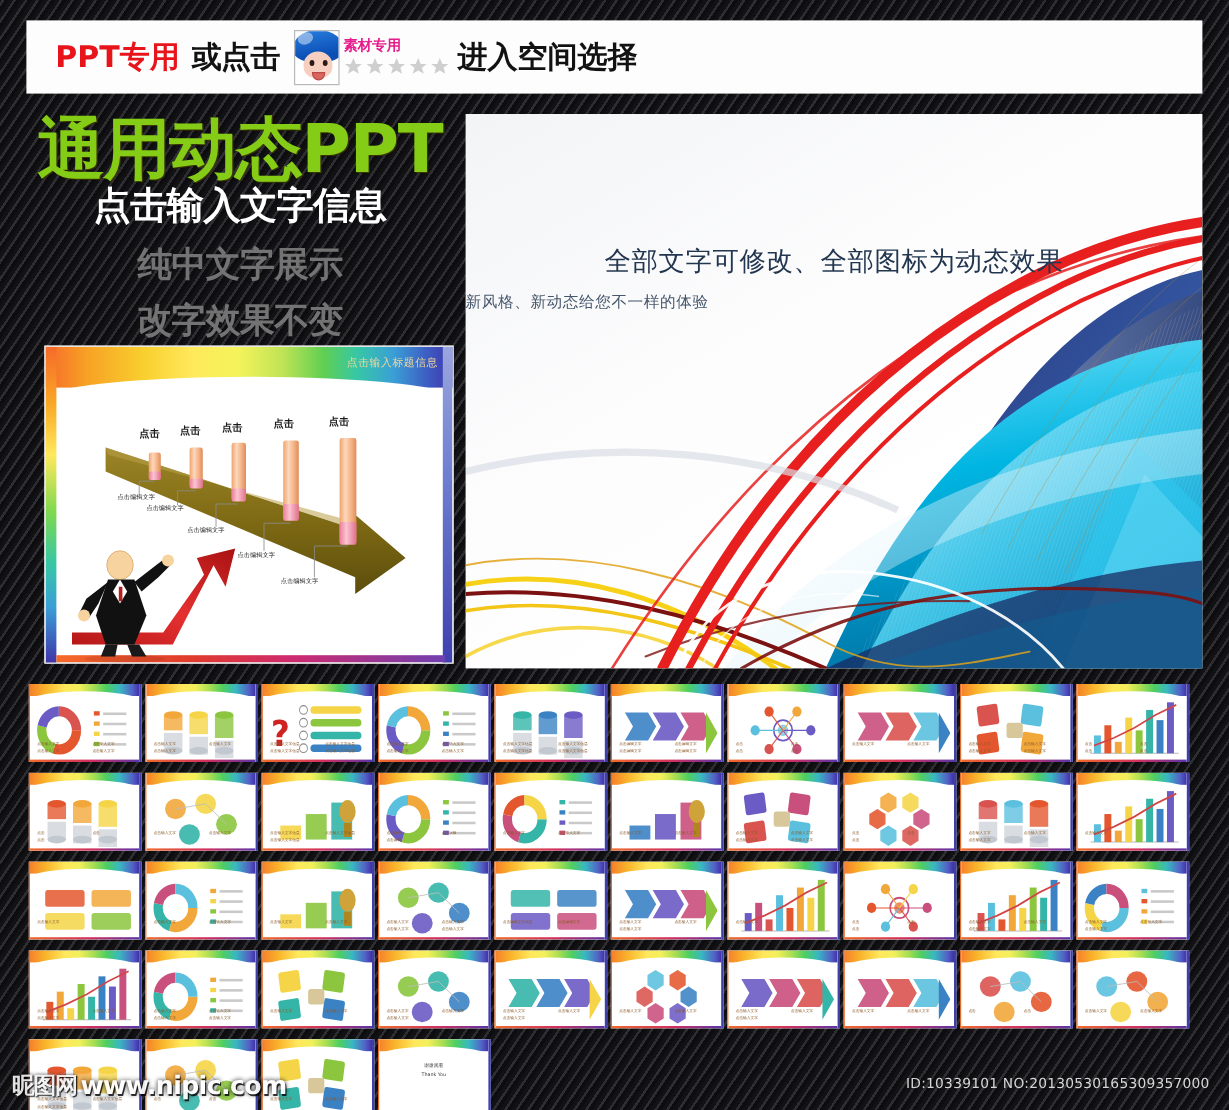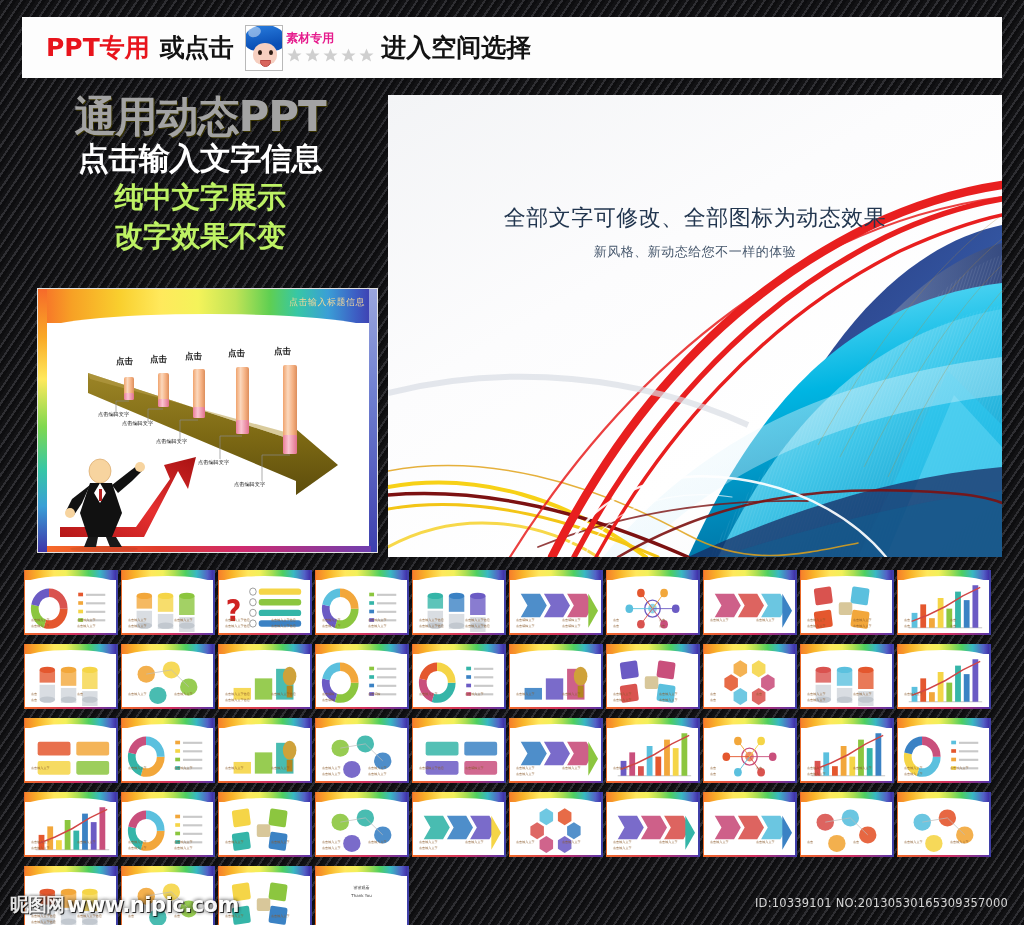--- a/index.html
+++ b/index.html
@@ -125,45 +125,45 @@
   }
 
   
   #promo-text {
     position: absolute;
     left: 24px; top: 96px;
     width: 352px;
     text-align: center;
   }
   .promo-l1 {
-    font-size: 42px;
+    font-size: 56px;
     font-weight: bold;
-    color: #a3a3a3;
+    color: #84cc16;
     letter-spacing: -1px;
     line-height: 1.02;
     white-space: nowrap;
     text-shadow: 1px 1px 0 #3a3400;
   }
   .promo-l2 {
     font-size: 31px;
     font-weight: bold;
     color: #ffffff;
     letter-spacing: -0.5px;
     line-height: 1.15;
     white-space: nowrap;
     margin-top: 2px;
   }
   .promo-l3, .promo-l4 {
     font-size: 29px;
     font-weight: bold;
-    color: #bef264;
+    color: #737373;
     letter-spacing: -0.5px;
     line-height: 1.2;
     white-space: nowrap;
-    margin-top: 4px;
+    margin-top: 12px;
   }
 
   
   #hero-slide {
     position: absolute;
     left: 388px; top: 95px;
     width: 614px; height: 462px;
     background: linear-gradient(150deg,#f3f4f6 0%,#fcfcfd 38%,#ffffff 68%,#f6f7f9 100%);
     overflow: hidden;
   }
@@ -185,21 +185,20 @@
     text-align: center;
     font-size: 22px;
     color: #22364f;
     letter-spacing: 0.5px;
     white-space: nowrap;
   }
   #hero-slide .hero-sub2 {
     position: absolute;
     left: 0; right: 0;
     top: 148px;
-    text-align: center;
     font-size: 13px;
     color: #47586d;
     letter-spacing: 0.5px;
     white-space: nowrap;
   }
   #hero-waves {
     position: absolute;
     left: 0; top: 0;
     width: 614px; height: 462px;
   }

